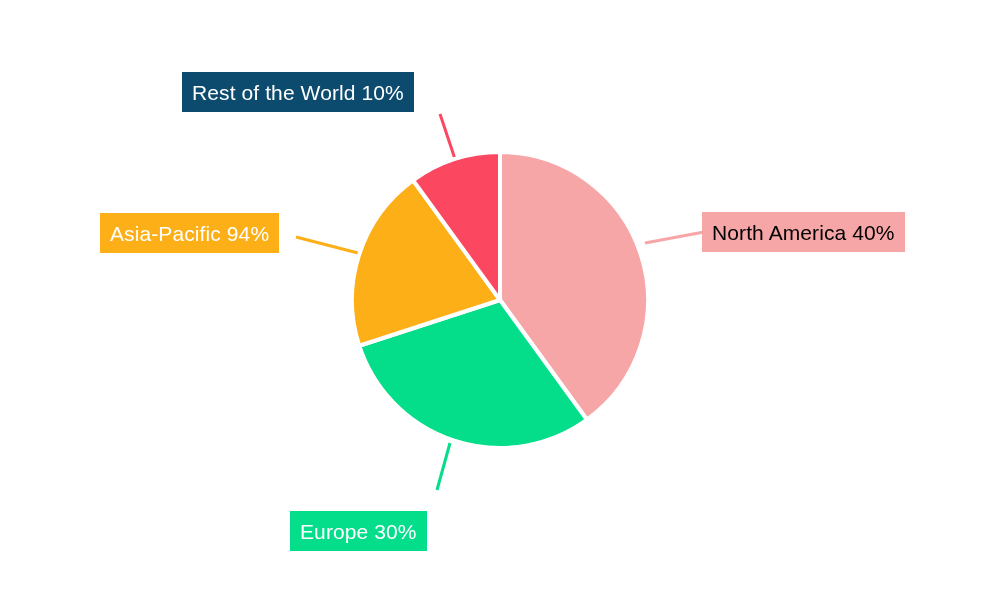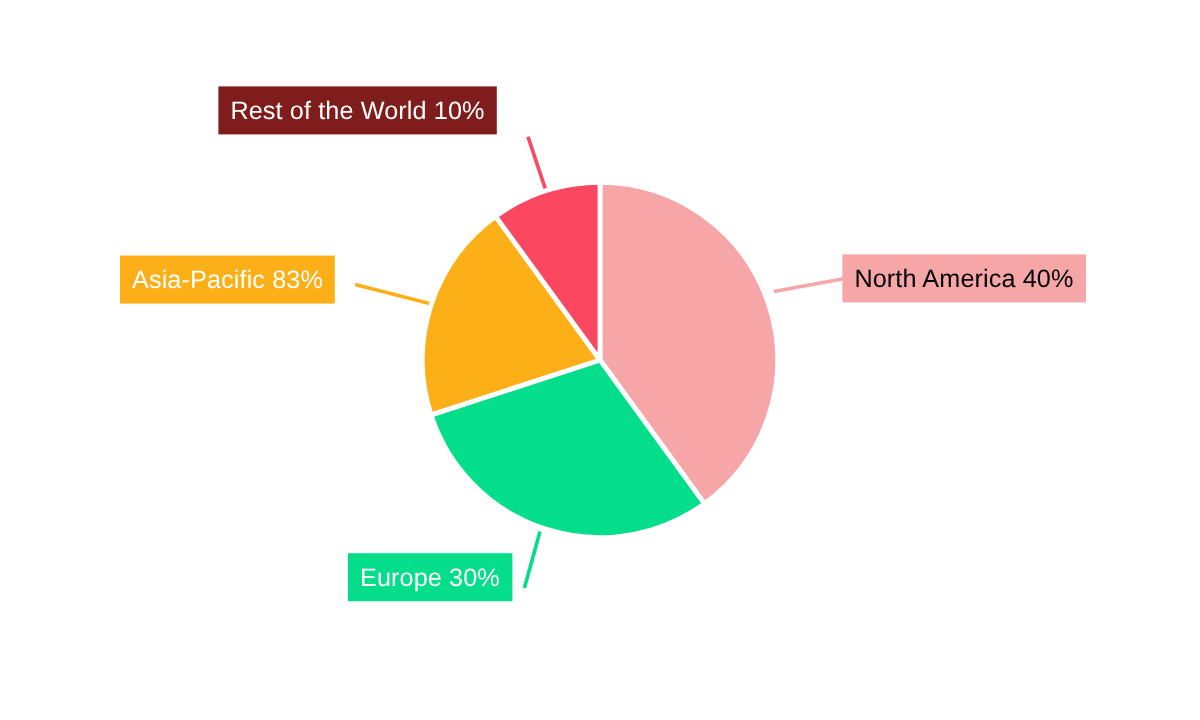--- a/index.html
+++ b/index.html
@@ -41,21 +41,21 @@
     font-size: 21px;
     font-family: "Liberation Sans", sans-serif;
     line-height: 1;
     white-space: nowrap;
     letter-spacing: 0.1px;
     box-sizing: border-box;
     padding: 0 10px;
     height: 40px;
   }
   #label-north-america { left: 702px; top: 212px; }
-  #label-europe        { left: 290px; top: 461px; }
+  #label-europe        { left: 290px; top: 511px; }
   #label-asia-pacific  { left: 100px; top: 213px; }
   #label-rest-of-world { left: 182px; top: 72px;  }
 </style>
 </head>
 <body>
 
 <div id="stage" style="background: rgb(255, 255, 255);">
 
   <svg id="chart-svg" viewBox="0 0 1000 600">
 
@@ -74,20 +74,20 @@
 
   <div class="pie-label" id="label-north-america" style="background: rgb(247, 166, 168); color: #000000;">
     <span>North America 40%</span>
   </div>
 
   <div class="pie-label" id="label-europe" style="background: rgb(4, 221, 137); color: rgb(255, 255, 255);">
     <span>Europe 30%</span>
   </div>
 
   <div class="pie-label" id="label-asia-pacific" style="background: rgb(253, 175, 24); color: rgb(255, 255, 255);">
-    <span>Asia-Pacific 83%</span>
+    <span>Asia-Pacific 94%</span>
   </div>
 
-  <div class="pie-label" id="label-rest-of-world" style="background: #7f1d1d; color: rgb(255, 255, 255);">
+  <div class="pie-label" id="label-rest-of-world" style="background: #0c4a6e; color: rgb(255, 255, 255);">
     <span>Rest of the World 10%</span>
   </div>
 
 </div>
 
 </body></html>

